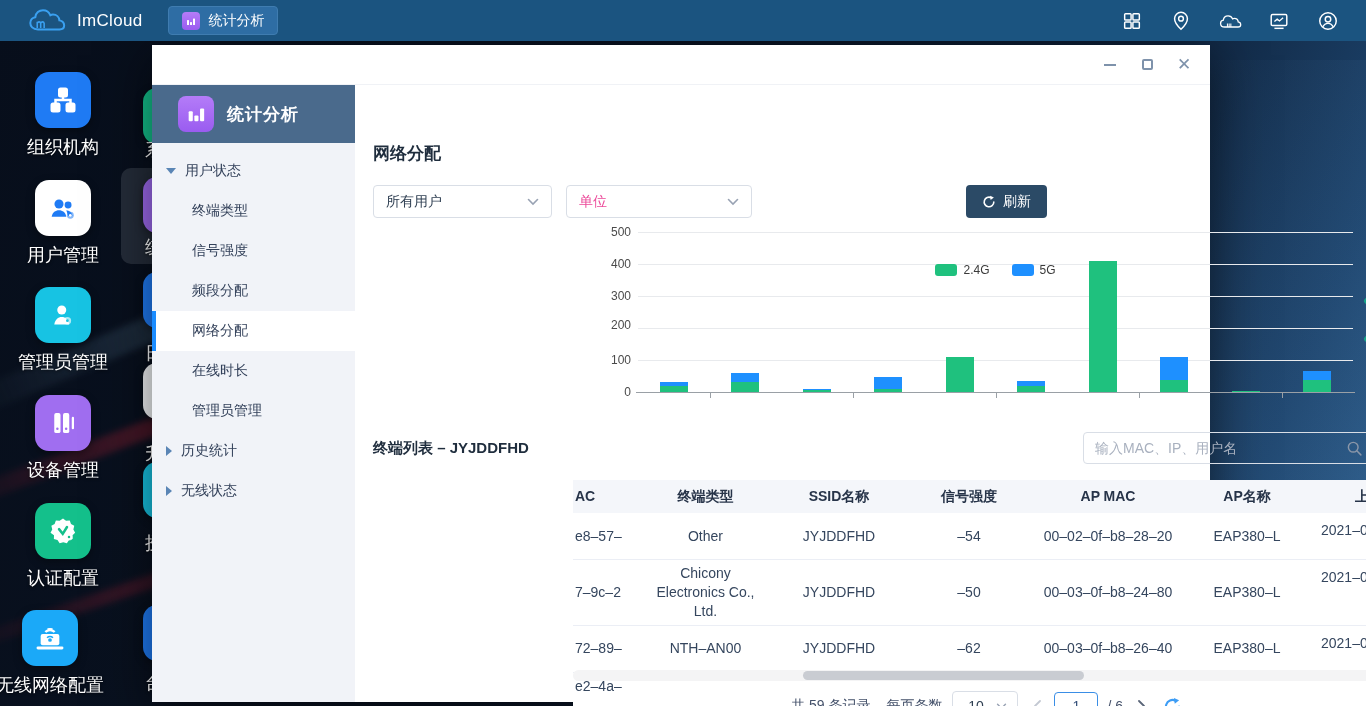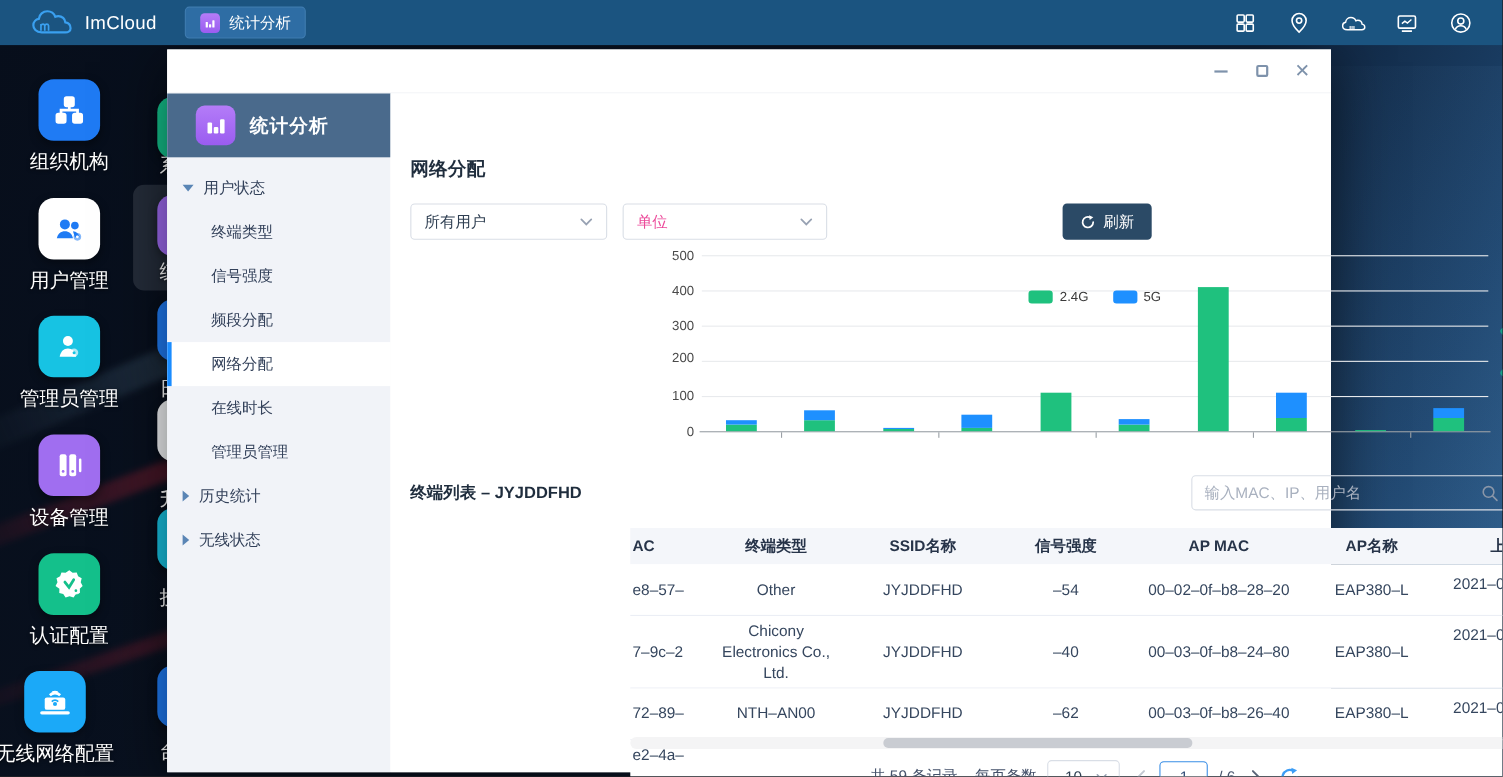--- a/index.html
+++ b/index.html
@@ -445,21 +445,21 @@
             <div class="t-cell">JYJDDFHD</div>
             <div class="t-cell">–54</div>
             <div class="t-cell">00–02–0f–b8–28–20</div>
             <div class="t-cell">EAP380–L</div>
             <div class="t-cell c-last">2021–09–</div>
           </div>
           <div class="t-row t-body-row">
             <div class="t-cell c-first">7–9c–2</div>
             <div class="t-cell" style="white-space: normal; padding: 4px 6px;">Chicony Electronics Co., Ltd.</div>
             <div class="t-cell">JYJDDFHD</div>
-            <div class="t-cell">–40</div>
+            <div class="t-cell">–50</div>
             <div class="t-cell">00–03–0f–b8–24–80</div>
             <div class="t-cell">EAP380–L</div>
             <div class="t-cell c-last">2021–09–</div>
           </div>
           <div class="t-row t-body-row">
             <div class="t-cell c-first">72–89–</div>
             <div class="t-cell">NTH–AN00</div>
             <div class="t-cell">JYJDDFHD</div>
             <div class="t-cell">–62</div>
             <div class="t-cell">00–03–0f–b8–26–40</div>

